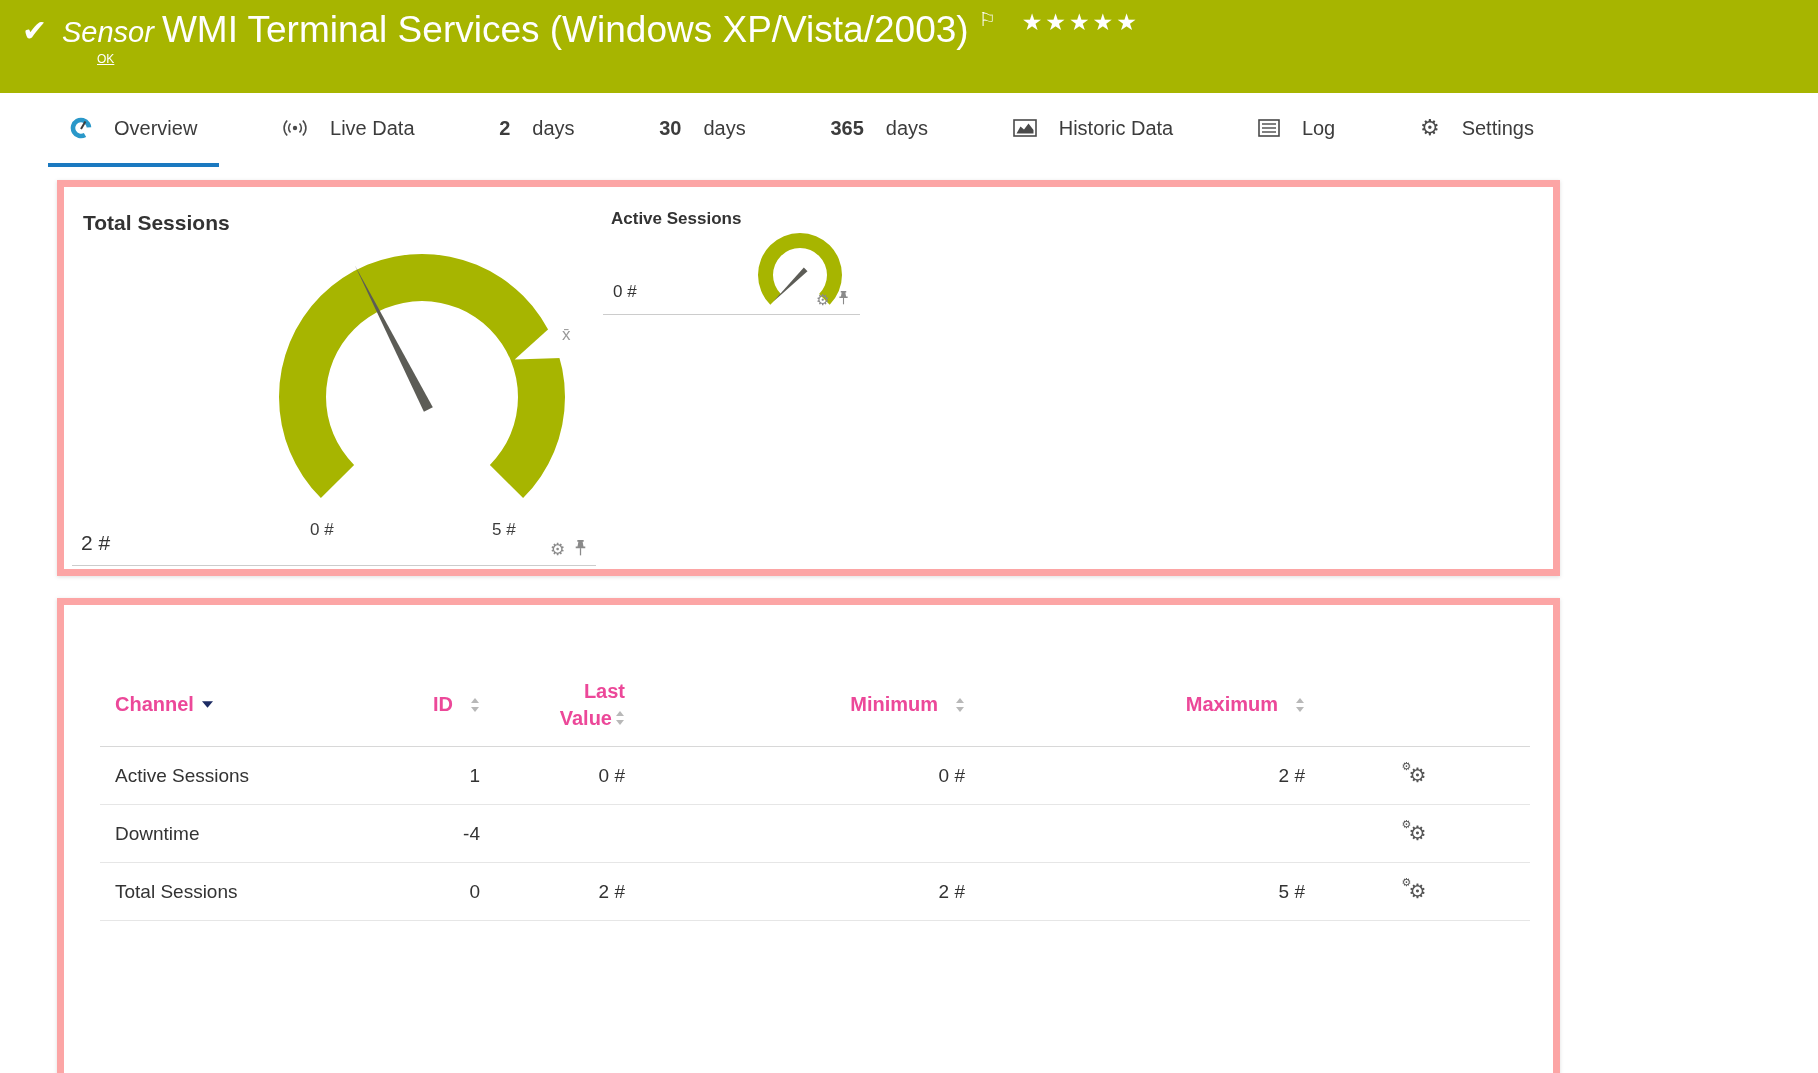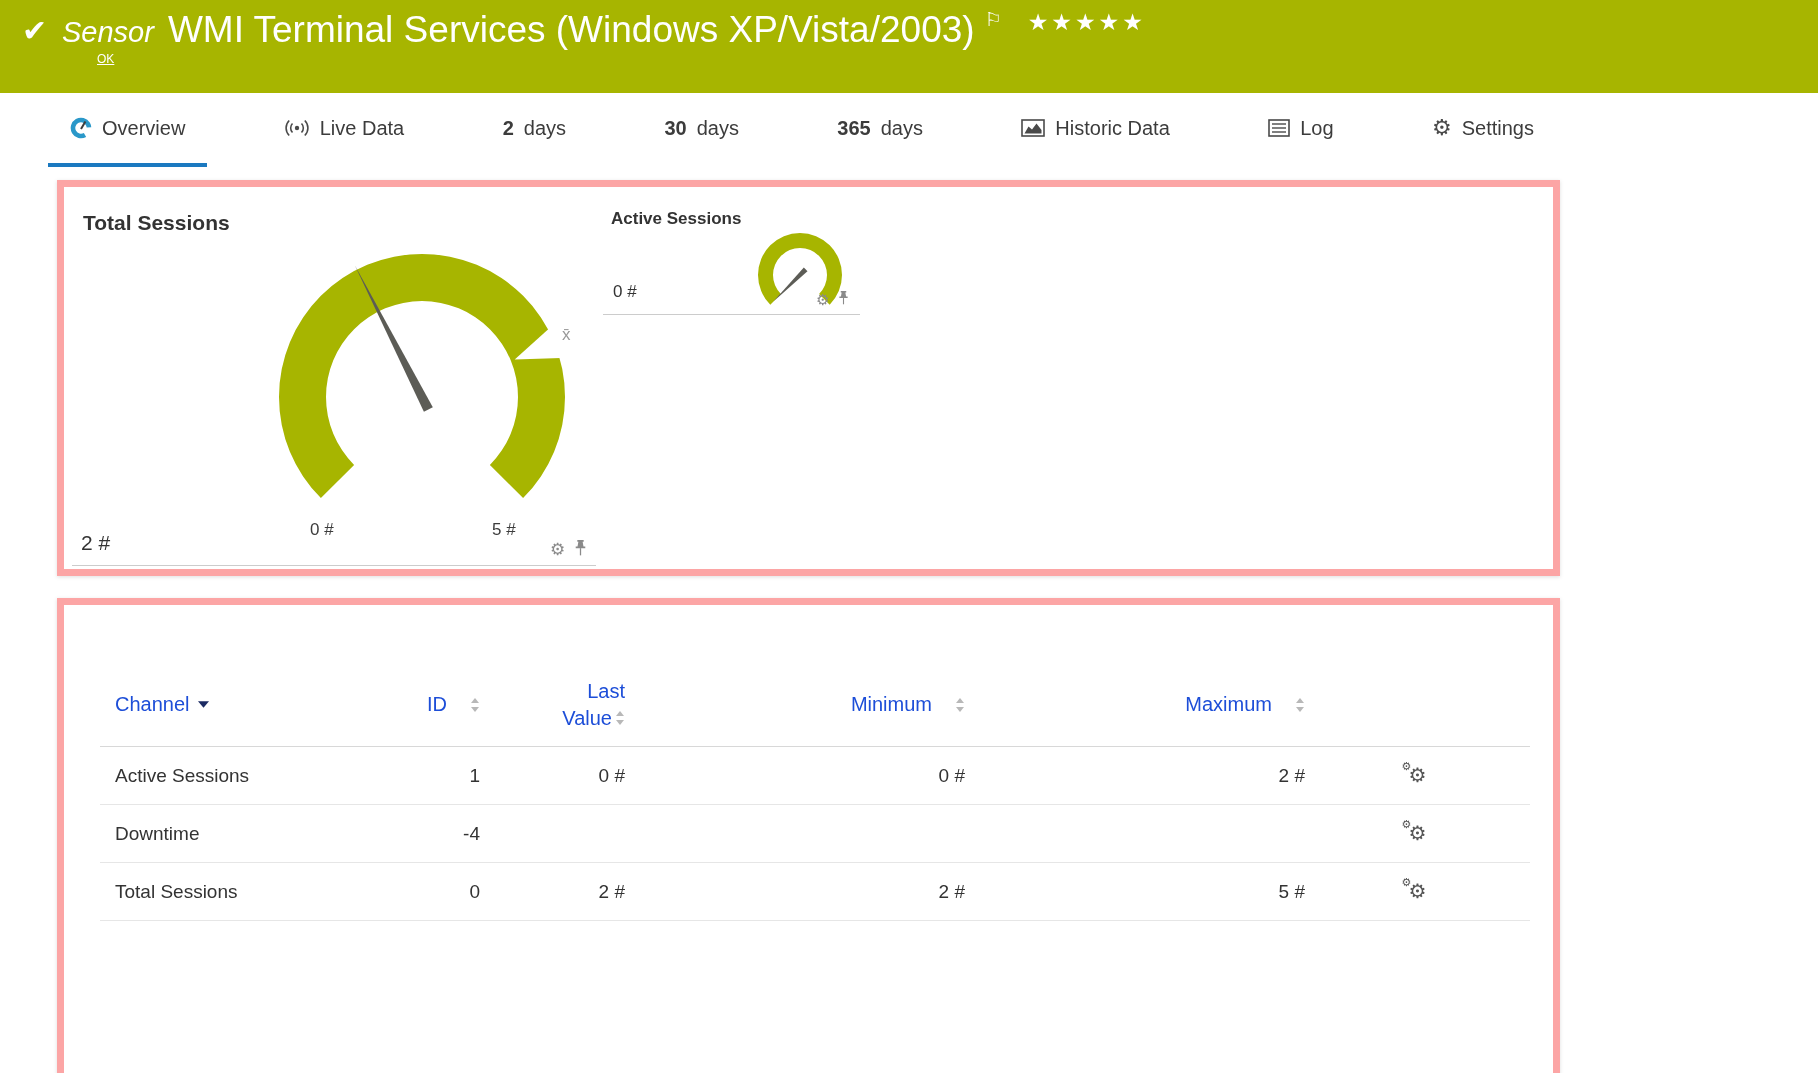--- a/index.html
+++ b/index.html
@@ -6,30 +6,30 @@
   html,body { margin:0; padding:0; }
   body {
     width:1818px; height:1073px; position:relative; overflow:hidden;
     background:#ffffff; font-family:"Liberation Sans", sans-serif; color:#333;
   }
 
   
   .topbar { position:absolute; left:0; top:0; width:1818px; height:93px; background:#a7b500; color:#fff; }
   .chk { position:absolute; left:22px; top:16px; font-size:30px; line-height:30px; }
   .titlerow { position:absolute; left:62px; top:8px; white-space:nowrap; }
-  .kind { font-style:italic; font-size:29px; margin-right:14px; }
+  .kind { font-style:italic; font-size:29px; margin-right:8px; }
   .name { font-size:37px; font-weight:400; }
   .flag { font-size:19px; vertical-align:16px; margin-left:10px; }
   .stars { font-size:23px; letter-spacing:3px; vertical-align:12px; margin-left:26px; }
   .statusline { position:absolute; left:97px; top:52px; font-size:12px;text-decoration:underline; }
 
   
   .tabs { position:absolute; left:48px; top:93px; width:1508px; height:74px;
           display:flex; justify-content:space-between; }
-  .tab { display:flex; align-items:center; gap:10px; padding:0 22px; font-size:20px;
+  .tab { display:flex; align-items:center; gap:22px; padding:0 22px; font-size:20px;
          color:#3c3c3c; border-bottom:4px solid transparent; cursor:pointer; white-space:nowrap; }
   .tab.active { border-bottom-color:#1b79c0; }
   .tab .num { font-weight:700; }
   .tab .icon { display:flex; align-items:center; }
   .gearglyph { font-size:22px; color:#4a4a4a; line-height:1; }
 
   
   .card { position:absolute; left:57px; width:1503px; background:#fff;
           border:7px solid #fca5a5; box-shadow:0 1px 4px rgba(0,0,0,0.13); }
   .card-gauges { top:180px; height:396px; }
@@ -48,25 +48,25 @@
   .micons  { left:486px; top:352px; }
   .sicons  { left:752px; top:103px; }
   .sicons .gearglyph { font-size:15px; }
   .stitle  { position:absolute; left:547px; top:22px; font-size:17px; font-weight:700; color:#333; }
   .sval    { position:absolute; left:549px; top:95px; font-size:17px; color:#333; }
   .srule   { position:absolute; left:539px; top:127px; width:257px; border-bottom:1px solid #ccc; }
 
   
   .tbl  { position:absolute; left:36px; top:58px; width:1430px; }
   .trow { display:grid; grid-template-columns:310px 70px 145px 340px 340px auto; align-items:center; }
-  .thead { height:84px; border-bottom:1px solid #d8d8d8; color:#1d4ed8; font-weight:400; font-size:20px; }
+  .thead { height:84px; border-bottom:1px solid #d8d8d8; color:#ec4899; font-weight:700; font-size:20px; }
   .tdata { height:58px; border-bottom:1px solid #e6e6e6; font-size:19px; color:#333; }
   .c-channel { padding-left:15px; display:flex; align-items:center; gap:8px; }
   .c-num  { text-align:right; }
-  .h-num  { display:flex; justify-content:flex-end; align-items:center; gap:23px; }
+  .h-num  { display:flex; justify-content:flex-end; align-items:center; gap:17px; }
   .h-last { display:flex; flex-direction:column; align-items:flex-end; line-height:1.35; }
   .h-last .l2 { display:flex; align-items:center; gap:3px; }
   .c-gear { justify-self:center; }
   .chgear { position:relative; display:inline-block; color:#555; cursor:pointer; }
   .chgear .g1 { font-size:20px; line-height:1; }
   .chgear .g2 { position:absolute; left:-7px; top:-5px; font-size:11px; }
   .sorticon { display:inline-flex; }
 </style>
 </head>
 <body>

